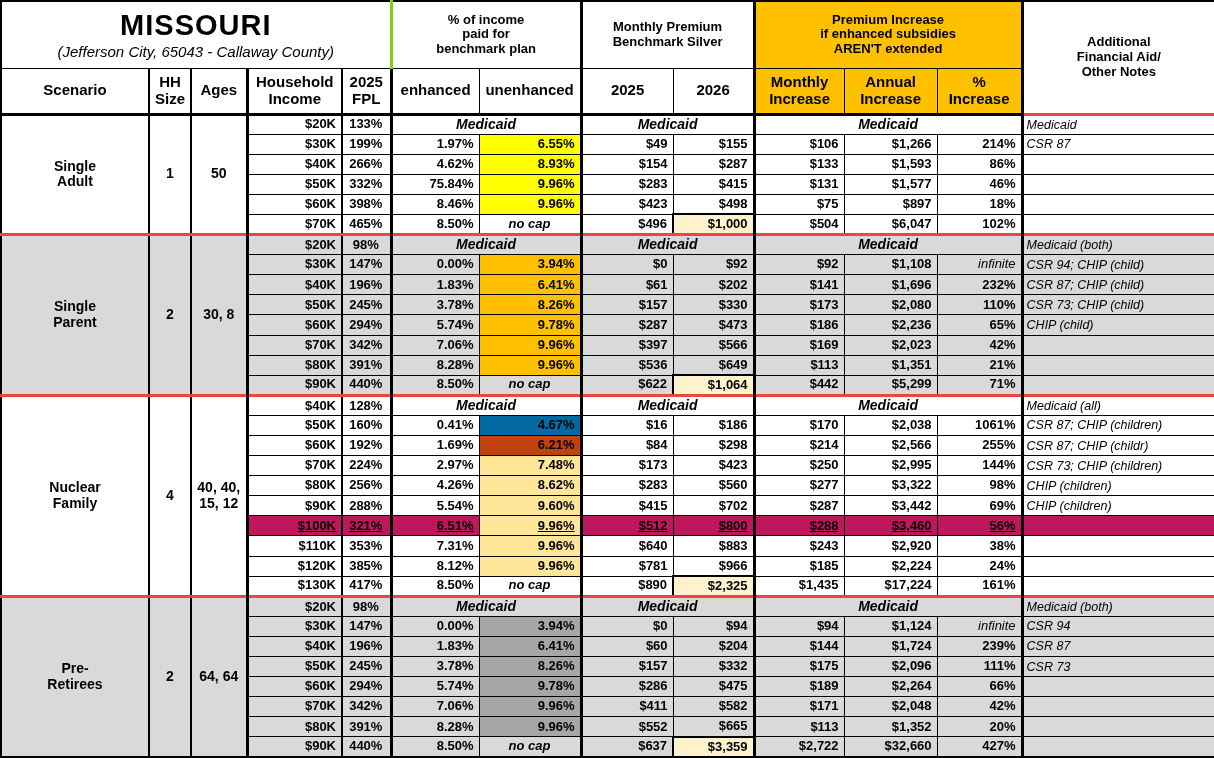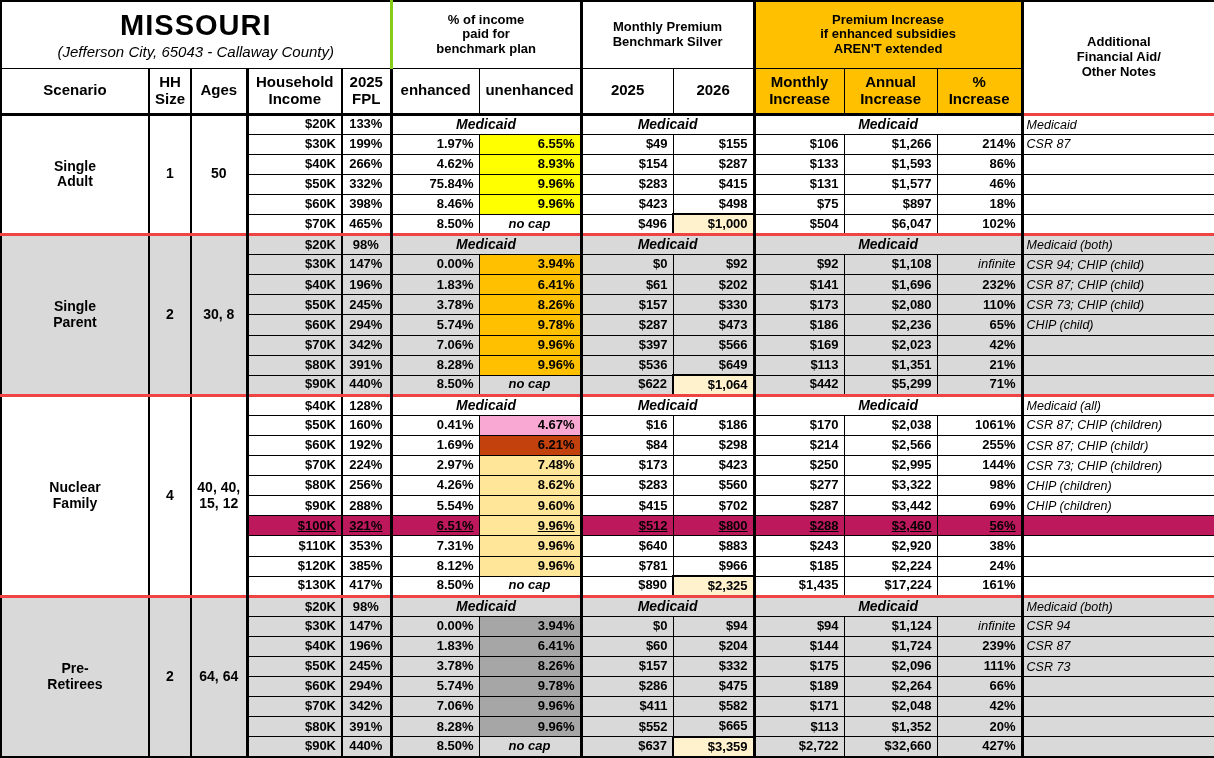--- a/index.html
+++ b/index.html
@@ -287,21 +287,21 @@
         <td class="num fpl sec-top" data-name="fpl-cell">128%</td>
         <td class="medicaid-span b-l3 sec-top" colspan="2" data-name="medicaid-span-pct">Medicaid</td>
         <td class="medicaid-span b-l3 sec-top" colspan="2" data-name="medicaid-span-premium">Medicaid</td>
         <td class="medicaid-span b-l3 sec-top" colspan="3" data-name="medicaid-span-increase">Medicaid</td>
         <td class="note sec-top" data-name="note-cell">Medicaid (all)</td>
       </tr>
       <tr data-name="table-row" style="background: rgb(255, 255, 255);">
         <td class="num income" data-name="household-income-cell">$50K</td>
         <td class="num fpl" data-name="fpl-cell">160%</td>
         <td class="num b-l3" data-name="enhanced-pct-cell">0.41%</td>
-        <td class="num" data-name="unenhanced-pct-cell" style="background: #f9a8d4;">4.67%</td>
+        <td class="num" data-name="unenhanced-pct-cell" style="background: #0369a1;">4.67%</td>
         <td class="num b-l3" data-name="premium-2025-cell">$16</td>
         <td class="num" data-name="premium-2026-cell">$186</td>
         <td class="num b-l3" data-name="monthly-increase-cell">$170</td>
         <td class="num" data-name="annual-increase-cell">$2,038</td>
         <td class="num" data-name="pct-increase-cell">1061%</td>
         <td class="note" data-name="note-cell">CSR 87; CHIP (children)</td>
       </tr>
       <tr data-name="table-row" style="background: rgb(255, 255, 255);">
         <td class="num income" data-name="household-income-cell">$60K</td>
         <td class="num fpl" data-name="fpl-cell">192%</td>

